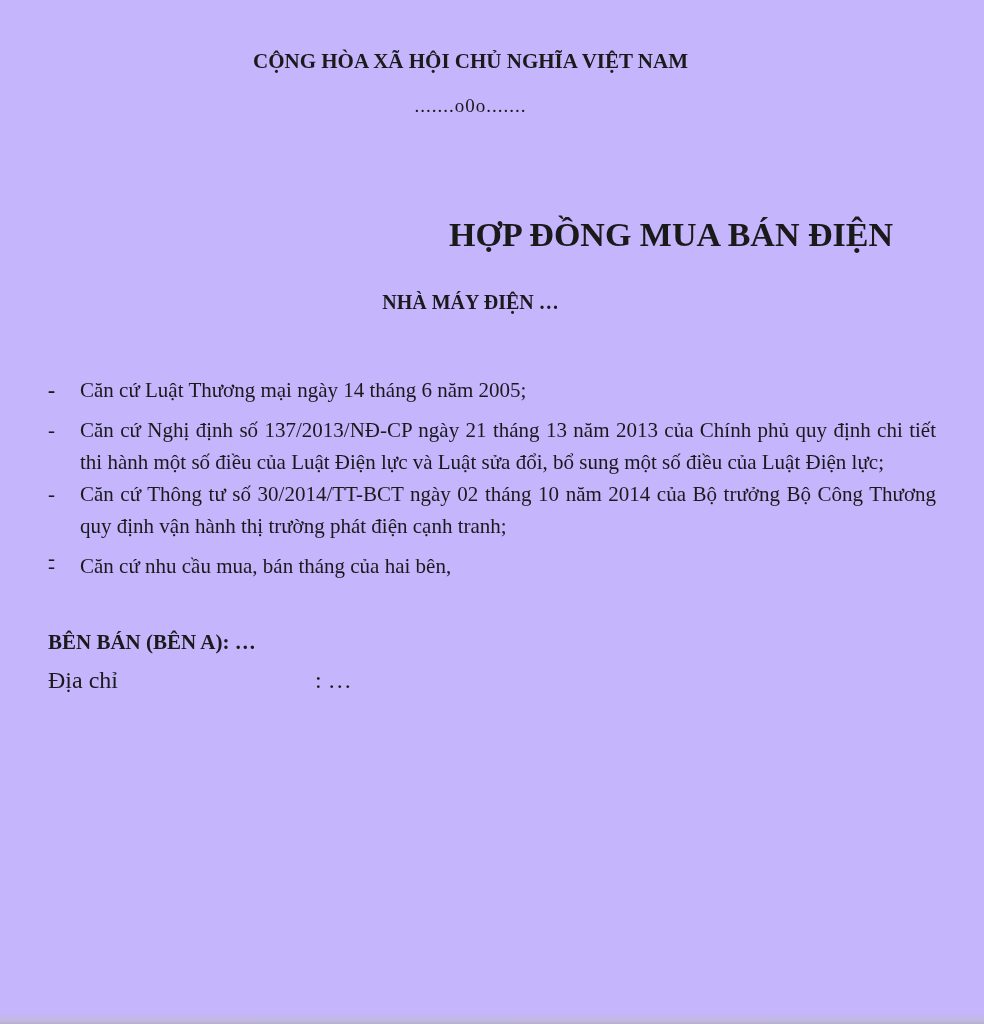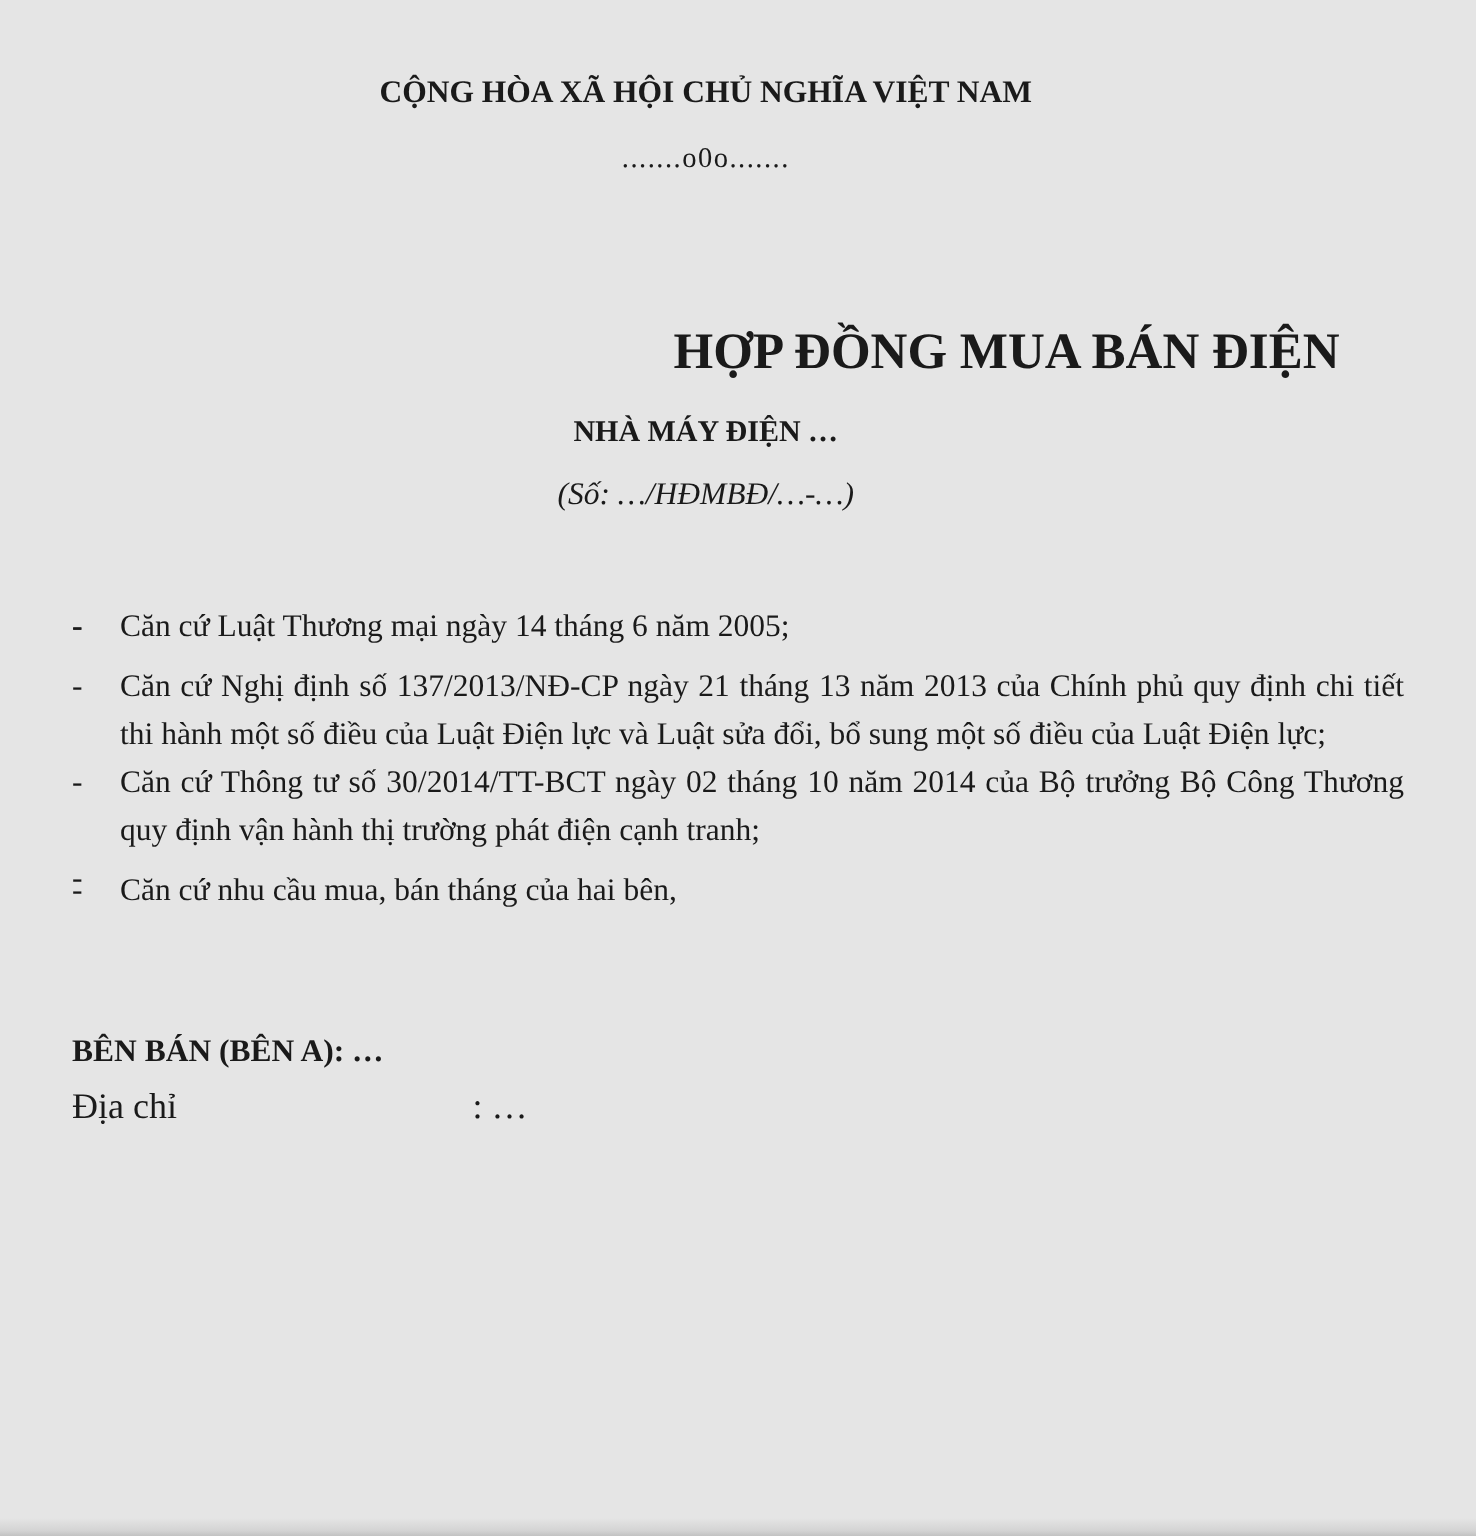--- a/index.html
+++ b/index.html
@@ -13,21 +13,21 @@
     overflow: hidden;
     position: relative;
     font-family: "Liberation Serif", "DejaVu Serif", serif;
     color: #1a1a1a;
   }
   .page {
     position: absolute;
     inset: 0;
     padding: 48px 48px 0 48px;
     box-sizing: border-box;
-    background: #e5e5e5;
+    background: #c4b5fd;
   }
   
   .center-block {
     text-align: center;
     margin-right: 43px;
   }
   .nat-line1 {
     font-size: 21px;
     line-height: 26px;
     font-weight: bold;
@@ -45,21 +45,21 @@
     letter-spacing: 1px;
   }
   .doc-title {
     margin-top: 96px;
     font-size: 34px;
     line-height: 42px;
     font-weight: bold;
     text-align: right;
   }
   .doc-subtitle {
-    margin-top: 18px;
+    margin-top: 32px;
     font-size: 20px;
     line-height: 28px;
     font-weight: bold;
   }
   .doc-number {
     margin-top: 13px;
     font-size: 21px;
     line-height: 28px;
     font-style: italic;
   }
@@ -83,21 +83,21 @@
     top: 0;
   }
   .preamble-intro {
     margin-top: 10px;
     margin-left: 32px;
     font-style: italic;
     font-size: 21px;
     line-height: 32px;
   }
   .party-heading {
-    margin-top: 75px;
+    margin-top: 44px;
     font-size: 21px;
     line-height: 32px;
     font-weight: bold;
   }
   .party-field {
     margin-top: 6px;
     display: flex;
     font-size: 24px;
     line-height: 32px;
   }
@@ -121,21 +121,20 @@
 <div class="page">
 
   <div class="center-block">
     <div class="nat-line1">CỘNG HÒA XÃ HỘI CHỦ NGHĨA VIỆT NAM</div>
     <div class="nat-divider">.......o0o.......</div>
   </div>
 
   <div class="center-block">
     <div class="doc-title">HỢP ĐỒNG MUA BÁN ĐIỆN</div>
     <div class="doc-subtitle">NHÀ MÁY ĐIỆN …</div>
-    <div class="doc-number">(Số: …/HĐMBĐ/…-…)</div>
   </div>
 
   <div class="preamble">
     <div class="preamble-item">
       <span class="marker">-</span>
     </div>
     <div class="preamble-item">
       <span class="marker">-</span>
       <span>Căn cứ Luật Thương mại ngày 14 tháng 6 năm 2005;</span>
     </div>

